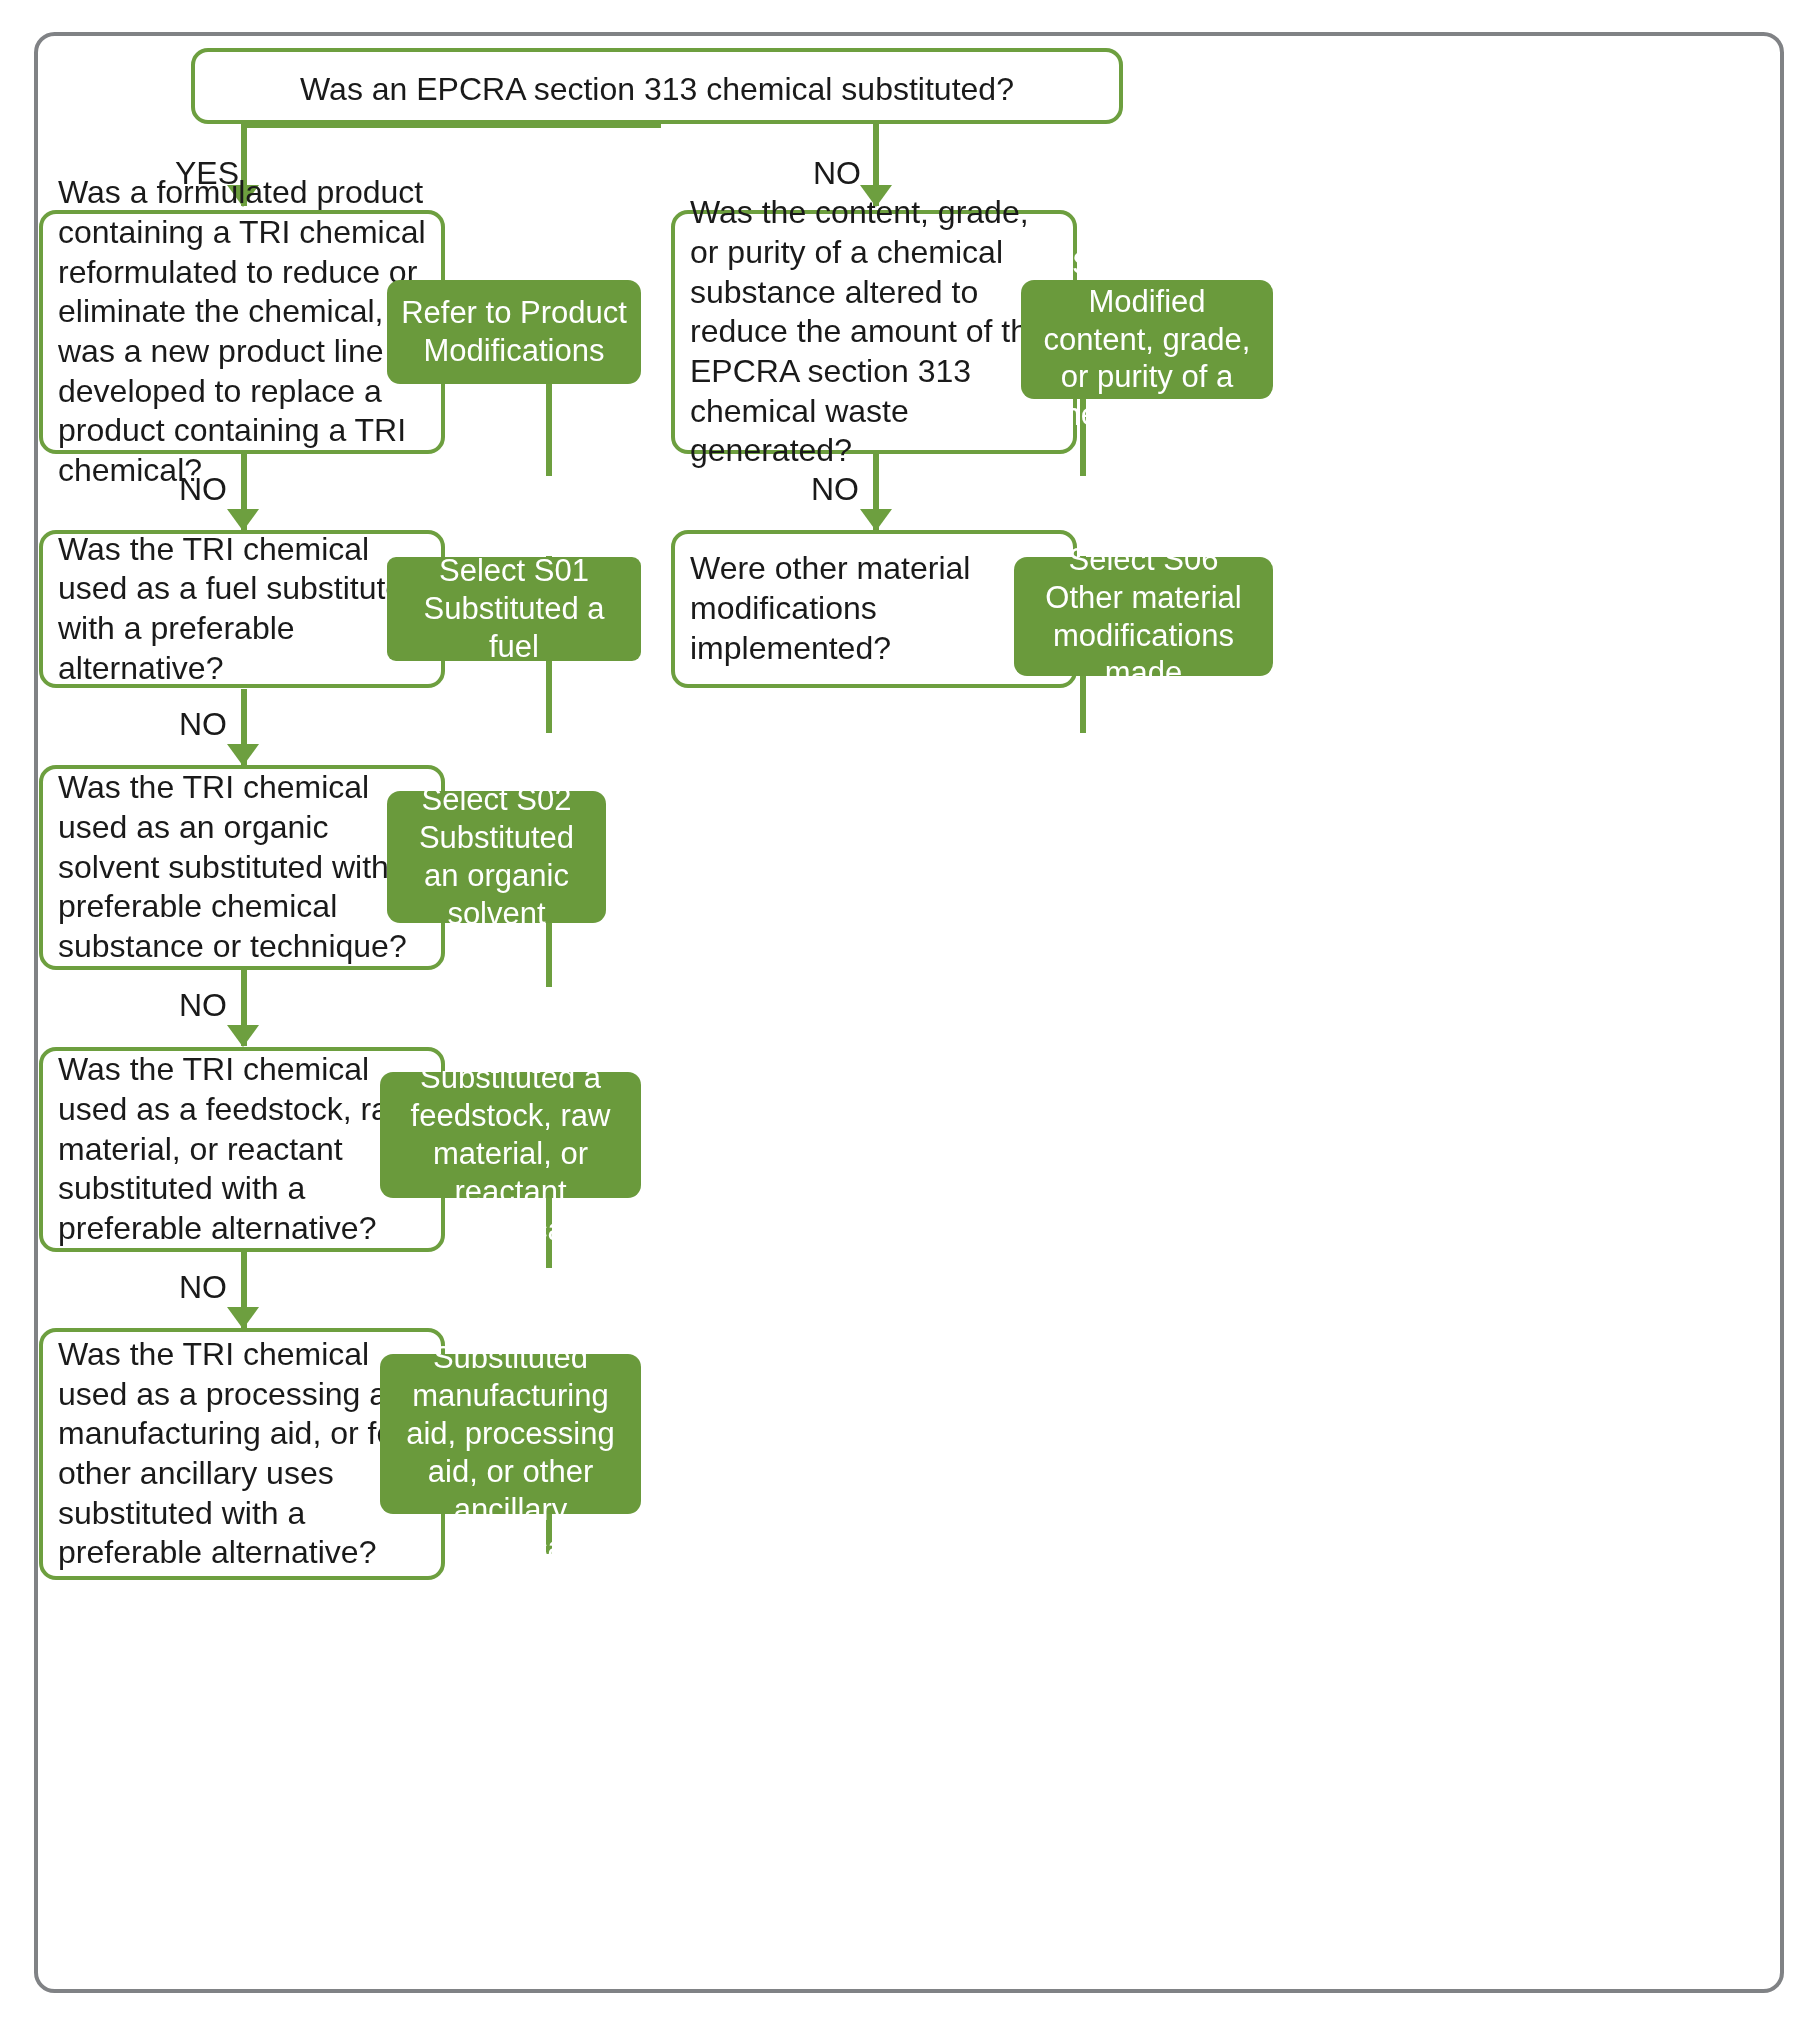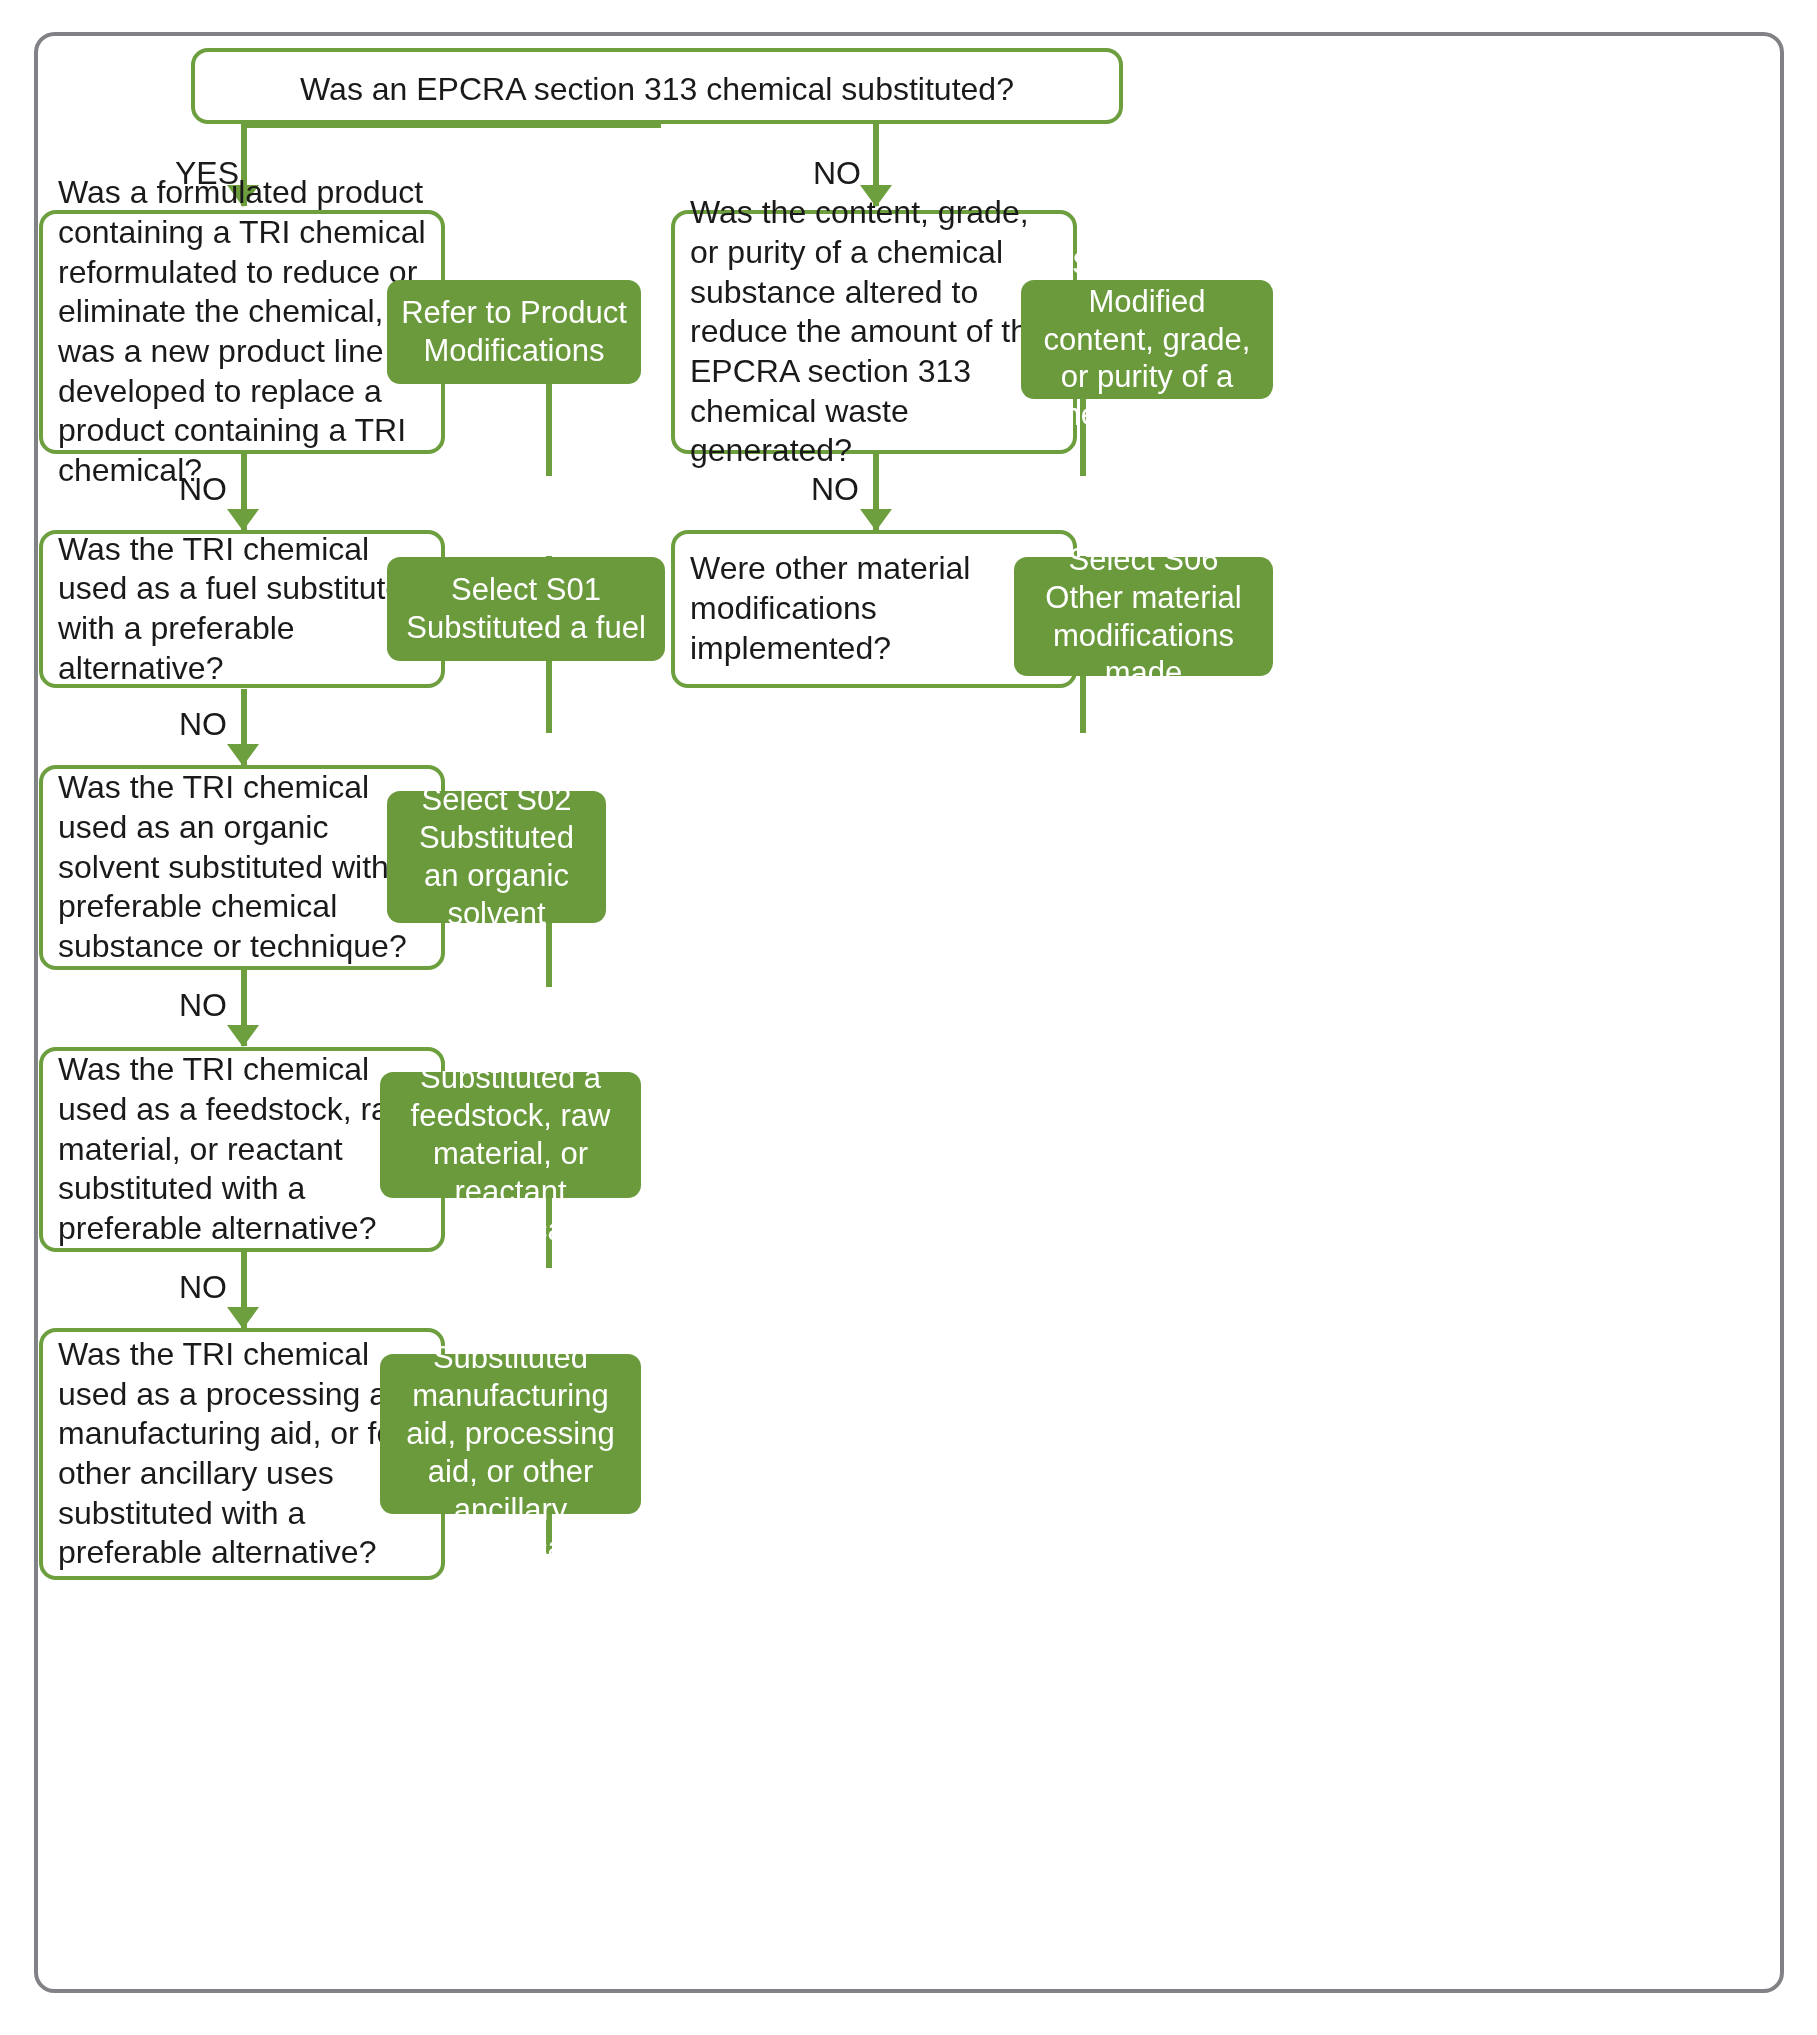--- a/index.html
+++ b/index.html
@@ -123,21 +123,21 @@
   </div>
 
   <div class="vline" style="left:241px; top:454px; height:76px;"></div>
   <div class="arrow" style="left:227px; top:509px;"></div>
   <div class="elabel" style="left:179px; top:471px;">NO</div>
 
   <div class="qbox" style="left:39px; top:530px; width:406px; height:158px;">
     <div class="qtext">Was the TRI chemical used as a fuel substituted with a preferable alternative?</div>
   </div>
   <div class="vline" style="left:546px; top:556px; height:177px;"></div>
-  <div class="abox" style="left:387px; top:557px; width:278px; height:104px;">
+  <div class="abox" style="left:387px; top:557px; width:254px; height:104px;border-radius:9px;">
     <div class="atext">Select S01 Substituted a fuel</div>
   </div>
 
   <div class="vline" style="left:241px; top:689px; height:76px;"></div>
   <div class="arrow" style="left:227px; top:744px;"></div>
   <div class="elabel" style="left:179px; top:706px;">NO</div>
 
   <div class="qbox" style="left:39px; top:765px; width:406px; height:205px;">
     <div class="qtext">Was the TRI chemical used as an organic solvent substituted with a preferable chemical substance or technique?</div>
   </div>

